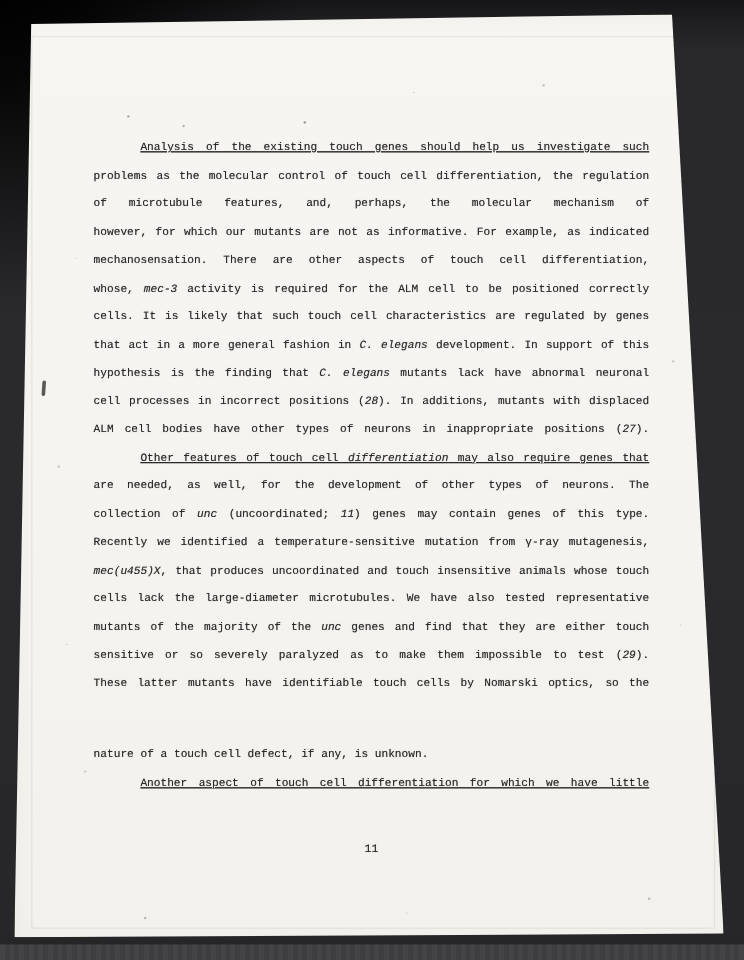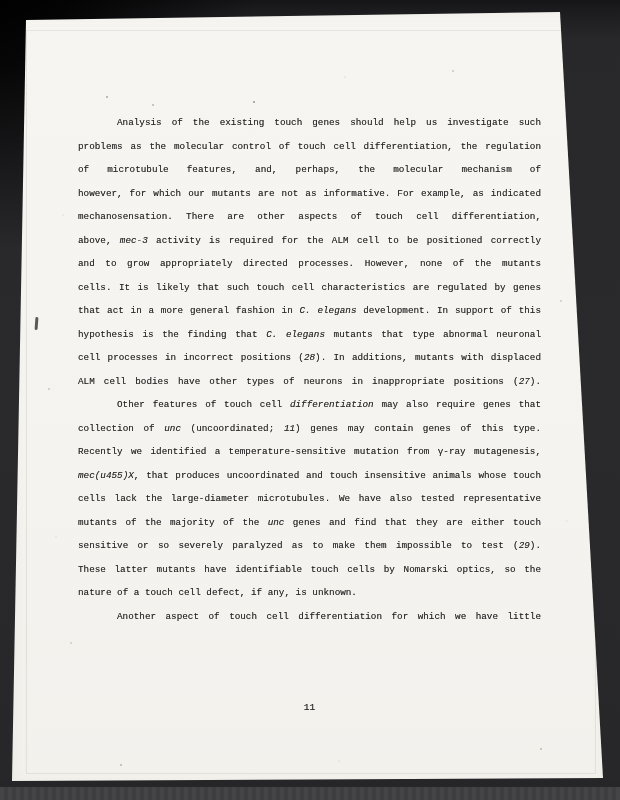--- a/index.html
+++ b/index.html
@@ -59,22 +59,22 @@
   .text-block{
     position:absolute;left:78px;top:111px;width:463px;
     color:var(--ink);
     font-size:9.3px;line-height:23.5px;
     text-shadow:0 0 0.6px rgba(40,38,36,0.55);
   }
   .line{
     text-align:justify;text-align-last:justify;
     white-space:normal;height:23.5px;overflow:visible;
   }
-  .line.ind{padding-left:39px;}
-  .line.no-j{text-align:left;text-align-last:left;}
+  .line.ind{padding-left:39px;text-decoration:underline;}
+  .line.no-j{text-align:left;text-align-last:left;margin-top:36px;}
   .it{font-style:italic;}
   .page-number{
     position:absolute;left:78px;top:702px;width:463px;
     text-align:center;color:var(--ink);font-size:9.6px;
     text-shadow:0 0 0.6px rgba(40,38,36,0.55);
   }
 </style>
 </head>
 <body>
 
@@ -84,28 +84,28 @@
 <div class="paper">
   <div class="paper-inner-edge"></div>
   <div class="speckles"></div>
   <div class="ink-mark"></div>
   <div class="text-block">
       <div class="line ind"><span>Analysis of the existing touch genes should help us investigate such</span></div>
       <div class="line"><span>problems as the molecular control of touch cell differentiation, the regulation</span></div>
       <div class="line"><span>of microtubule features, and, perhaps, the molecular mechanism of</span></div>
       <div class="line"><span>however, for which our mutants are not as informative.  For example, as indicated</span></div>
       <div class="line"><span>mechanosensation.  There are other aspects of touch cell differentiation,</span></div>
-      <div class="line"><span>above, </span><span class="it">mec-3</span><span> activity is required for the ALM cell to be positioned correctly</span></div>
-      <div class="line"><span>and to grow appropriately directed processes.  However, none of the mutants</span></div>
+      <div class="line"><span>whose, </span><span class="it">mec-3</span><span> activity is required for the ALM cell to be positioned correctly</span></div>
       <div class="line"><span>cells.  It is likely that such touch cell characteristics are regulated by genes</span></div>
       <div class="line"><span>that act in a more general fashion in </span><span class="it">C. elegans</span><span> development.  In support of this</span></div>
-      <div class="line"><span>hypothesis is the finding that </span><span class="it">C. elegans</span><span> mutants that type abnormal neuronal</span></div>
+      <div class="line"><span>hypothesis is the finding that </span><span class="it">C. elegans</span><span> mutants lack have abnormal neuronal</span></div>
       <div class="line"><span>cell processes in incorrect positions (</span><span class="it">28</span><span>).  In additions, mutants with displaced</span></div>
       <div class="line"><span>ALM cell bodies have other types of neurons in inappropriate positions (</span><span class="it">27</span><span>).</span></div>
       <div class="line ind"><span>Other features of touch cell </span><span class="it">differentiation</span><span> may also require genes that</span></div>
+      <div class="line"><span>are needed, as well, for the development of other types of neurons.  The</span></div>
       <div class="line"><span>collection of </span><span class="it">unc</span><span> (uncoordinated; </span><span class="it">11</span><span>) genes may contain genes of this type.</span></div>
       <div class="line"><span>Recently we identified a temperature-sensitive mutation from γ-ray mutagenesis,</span></div>
       <div class="line"><span class="it">mec(u455)X</span><span>, that produces uncoordinated and touch insensitive animals whose touch</span></div>
       <div class="line"><span>cells lack the large-diameter microtubules.  We have also tested representative</span></div>
       <div class="line"><span>mutants of the majority of the </span><span class="it">unc</span><span> genes and find that they are either touch</span></div>
       <div class="line"><span>sensitive or so severely paralyzed as to make them impossible to test (</span><span class="it">29</span><span>).</span></div>
       <div class="line"><span>These latter mutants have identifiable touch cells by Nomarski optics, so the</span></div>
       <div class="line no-j"><span>nature of a touch cell defect, if any, is unknown.</span></div>
       <div class="line ind"><span>Another aspect of touch cell differentiation for which we have little</span></div>
     </div>

